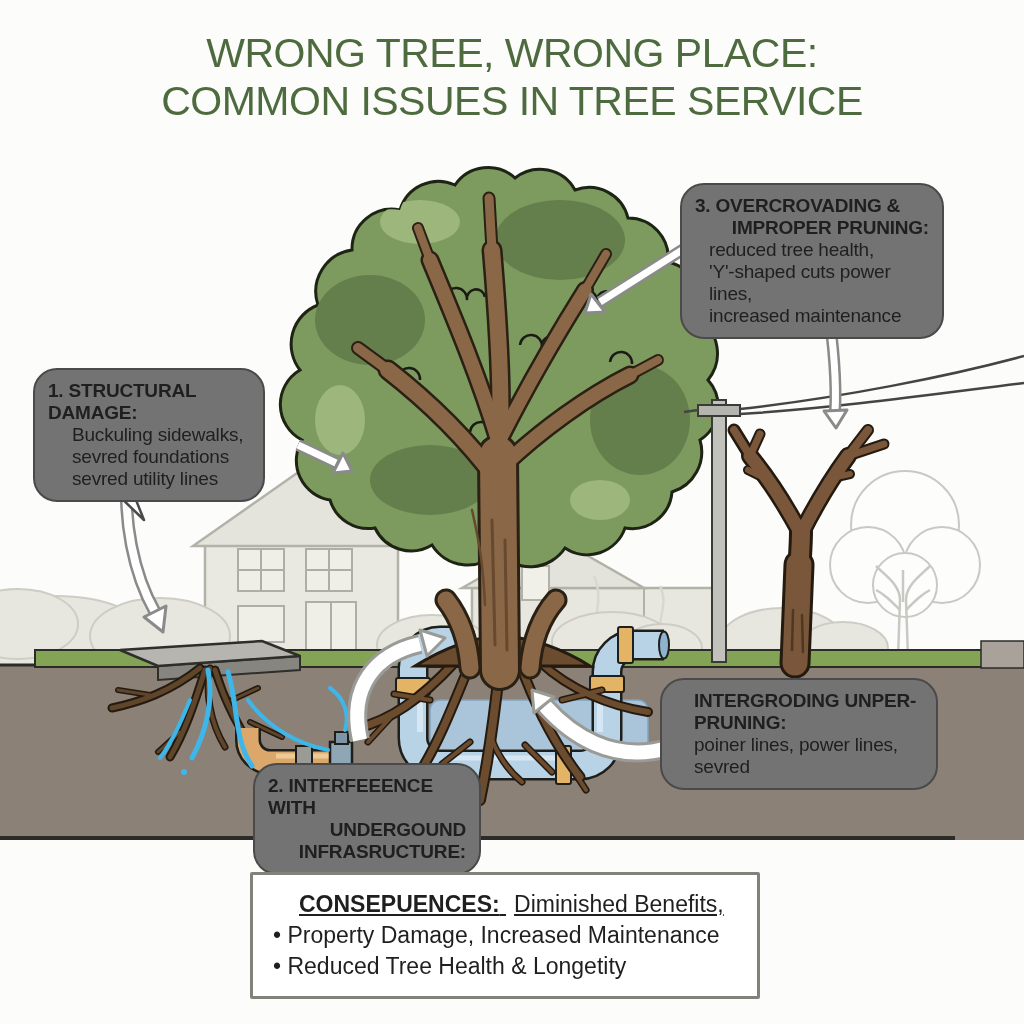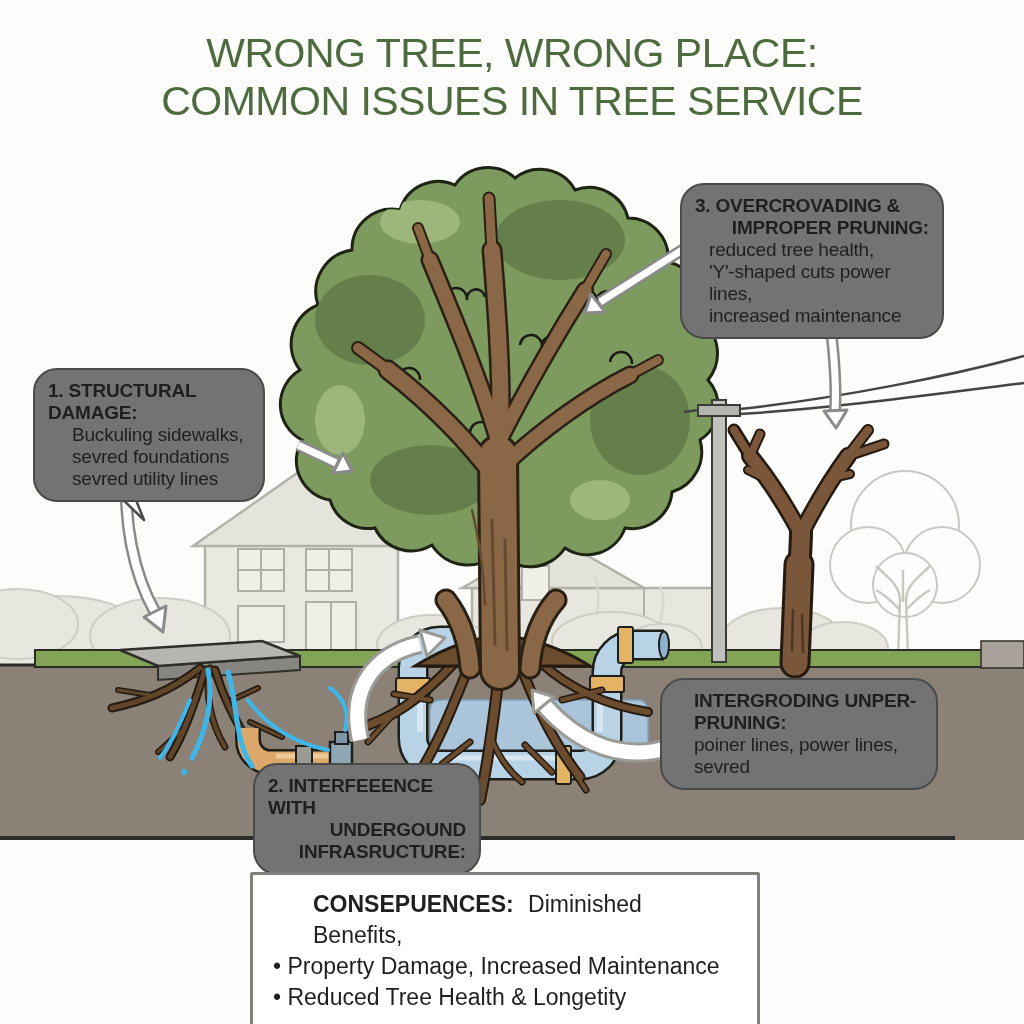--- a/index.html
+++ b/index.html
@@ -23,21 +23,21 @@
   }
   .callout .hd{font-weight:bold;}
   .ind24{padding-left:24px;}
   .ind26{padding-left:26px;text-align:right;}
   .ind14{padding-left:14px;}
   .consequences{
     position:absolute;left:250px;top:872px;width:510px;box-sizing:border-box;
     background:#ffffff;border:3px solid #82817a;border-radius:2px;
     padding:14px 20px;font-size:23px;line-height:31px;
   }
-  .consequences .first{margin-left:40px;}
+  .consequences .first{margin-left:26px;text-decoration:underline;}
   .consequences .hd{font-weight:bold;}
 </style>
 </head>
 <body>
 
 <svg class="scene" width="1024" height="1024" viewBox="0 0 1024 1024">
 
   <defs>
     <clipPath id="canopyClip">
       <path d="M 330 500 A 40 40 0 0 1 302 440 A 40 40 0 0 1 300 370 A 42 42 0 0 1 318 305

